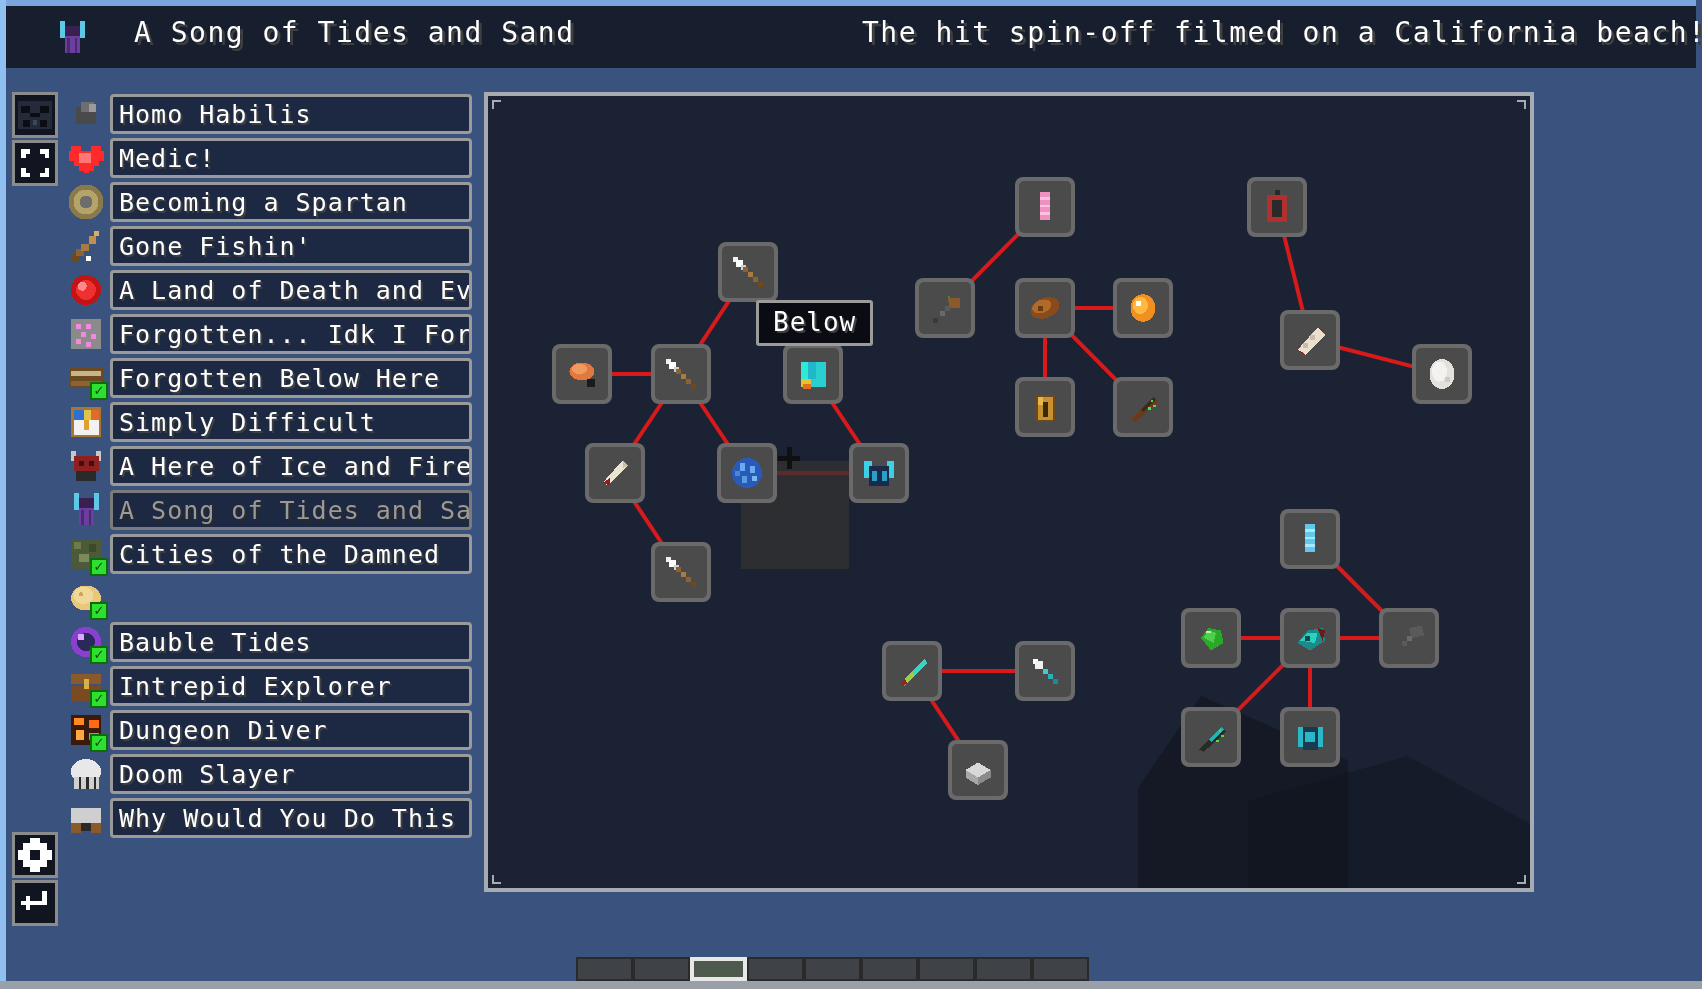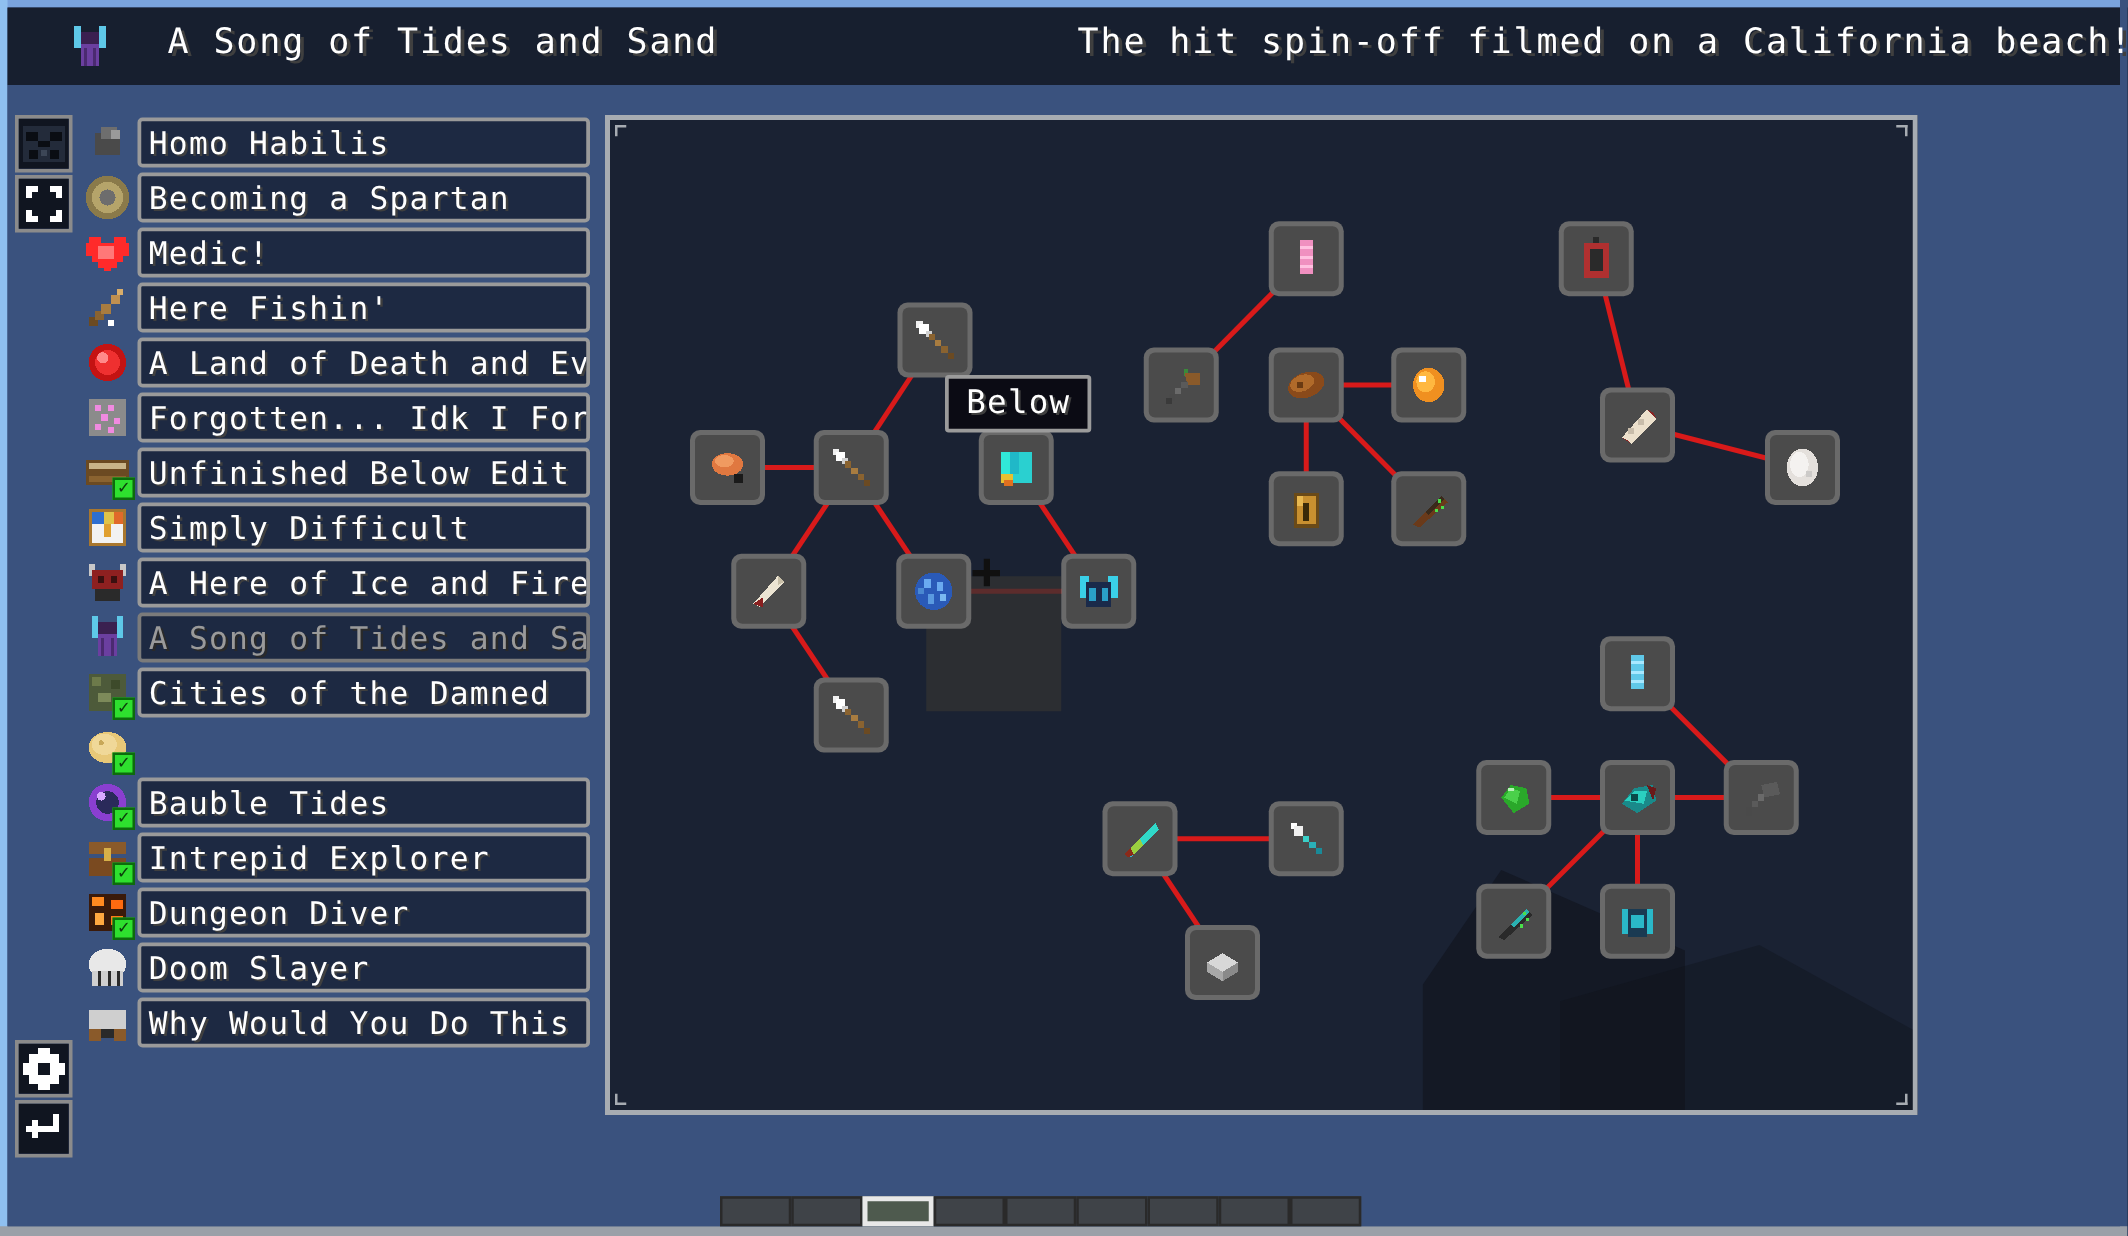--- a/index.html
+++ b/index.html
@@ -313,53 +313,53 @@
               <rect x="4" y="5" width="8" height="7" fill="#4a4a4a"></rect>
               <rect x="6" y="3" width="5" height="4" fill="#6e6e6e"></rect>
               <rect x="9" y="4" width="3" height="3" fill="#9a9a9a"></rect>
             </svg></div>
           <div class="row-btn">
             <span class="label">Homo Habilis</span>
           </div>
         </div>
         <div class="listrow">
           <div class="row-icon"><svg width="40" height="40" viewBox="0 0 16 16" shape-rendering="crispEdges">
-              <circle cx="8" cy="8" r="7" fill="#8a7a4a"></circle>
-              <circle cx="8" cy="8" r="5" fill="#b5a46a"></circle>
-              <circle cx="8" cy="8" r="2.6" fill="#6d6d6d"></circle>
-            </svg></div>
-          <div class="row-btn">
-            <span class="label">Becoming a Spartan</span>
-          </div>
-        </div>
-        <div class="listrow">
-          <div class="row-icon"><svg width="40" height="40" viewBox="0 0 16 16" shape-rendering="crispEdges">
               <rect x="2" y="3" width="4" height="2" fill="#ff2a2a"></rect>
               <rect x="10" y="3" width="4" height="2" fill="#ff2a2a"></rect>
               <rect x="1" y="5" width="14" height="4" fill="#ff2a2a"></rect>
               <rect x="3" y="9" width="10" height="2" fill="#ff2a2a"></rect>
               <rect x="5" y="11" width="6" height="2" fill="#ff2a2a"></rect>
               <rect x="7" y="13" width="2" height="1" fill="#ff2a2a"></rect>
               <rect x="5" y="6" width="5" height="4" fill="#ff7878"></rect>
             </svg></div>
           <div class="row-btn">
             <span class="label">Medic!</span>
           </div>
         </div>
         <div class="listrow">
           <div class="row-icon"><svg width="40" height="40" viewBox="0 0 16 16" shape-rendering="crispEdges">
+              <circle cx="8" cy="8" r="7" fill="#8a7a4a"></circle>
+              <circle cx="8" cy="8" r="5" fill="#b5a46a"></circle>
+              <circle cx="8" cy="8" r="2.6" fill="#6d6d6d"></circle>
+            </svg></div>
+          <div class="row-btn">
+            <span class="label">Becoming a Spartan</span>
+          </div>
+        </div>
+        <div class="listrow">
+          <div class="row-icon"><svg width="40" height="40" viewBox="0 0 16 16" shape-rendering="crispEdges">
               <rect x="2" y="11" width="3" height="3" fill="#6b4a22"></rect>
               <rect x="4" y="9" width="3" height="3" fill="#8a6330"></rect>
               <rect x="6" y="7" width="3" height="3" fill="#a87c40"></rect>
               <rect x="9" y="4" width="3" height="3" fill="#c09050"></rect>
               <rect x="11" y="2" width="2" height="2" fill="#d8ad6a"></rect>
               <rect x="8" y="12" width="2" height="2" fill="#ffffff"></rect>
             </svg></div>
           <div class="row-btn">
-            <span class="label">Here Fishin'</span>
+            <span class="label">Gone Fishin'</span>
           </div>
         </div>
         <div class="listrow">
           <div class="row-icon"><svg width="40" height="40" viewBox="0 0 16 16" shape-rendering="crispEdges">
               <circle cx="8" cy="8" r="6" fill="#c41313"></circle>
               <circle cx="8" cy="8" r="4" fill="#ef3030"></circle>
               <circle cx="6.5" cy="6.5" r="1.8" fill="#ff8a8a"></circle>
             </svg></div>
           <div class="row-btn">
             <span class="label">A Land of Death and Evil</span>
@@ -379,21 +379,21 @@
             <span class="label">Forgotten... Idk I Forgot</span>
           </div>
         </div>
         <div class="listrow">
           <div class="row-icon"><svg width="40" height="40" viewBox="0 0 16 16" shape-rendering="crispEdges">
               <rect x="1" y="4" width="14" height="8" fill="#6b4a22"></rect>
               <rect x="2" y="5" width="12" height="2" fill="#c9b489"></rect>
               <rect x="2" y="9" width="12" height="2" fill="#8a6330"></rect>
             </svg><span class="check">✓</span></div>
           <div class="row-btn">
-            <span class="label">Unfinished Below Edit</span>
+            <span class="label">Forgotten Below Here</span>
           </div>
         </div>
         <div class="listrow">
           <div class="row-icon"><svg width="40" height="40" viewBox="0 0 16 16" shape-rendering="crispEdges">
               <rect x="2" y="2" width="12" height="12" fill="#a8772f"></rect>
               <rect x="3" y="3" width="10" height="4" fill="#2f6fd0"></rect>
               <rect x="7" y="3" width="3" height="4" fill="#e0c44a"></rect>
               <rect x="10" y="3" width="3" height="4" fill="#e06a2a"></rect>
               <rect x="3" y="7" width="10" height="6" fill="#f2f2f2"></rect>
               <rect x="7" y="7" width="2" height="4" fill="#e0a030"></rect>

